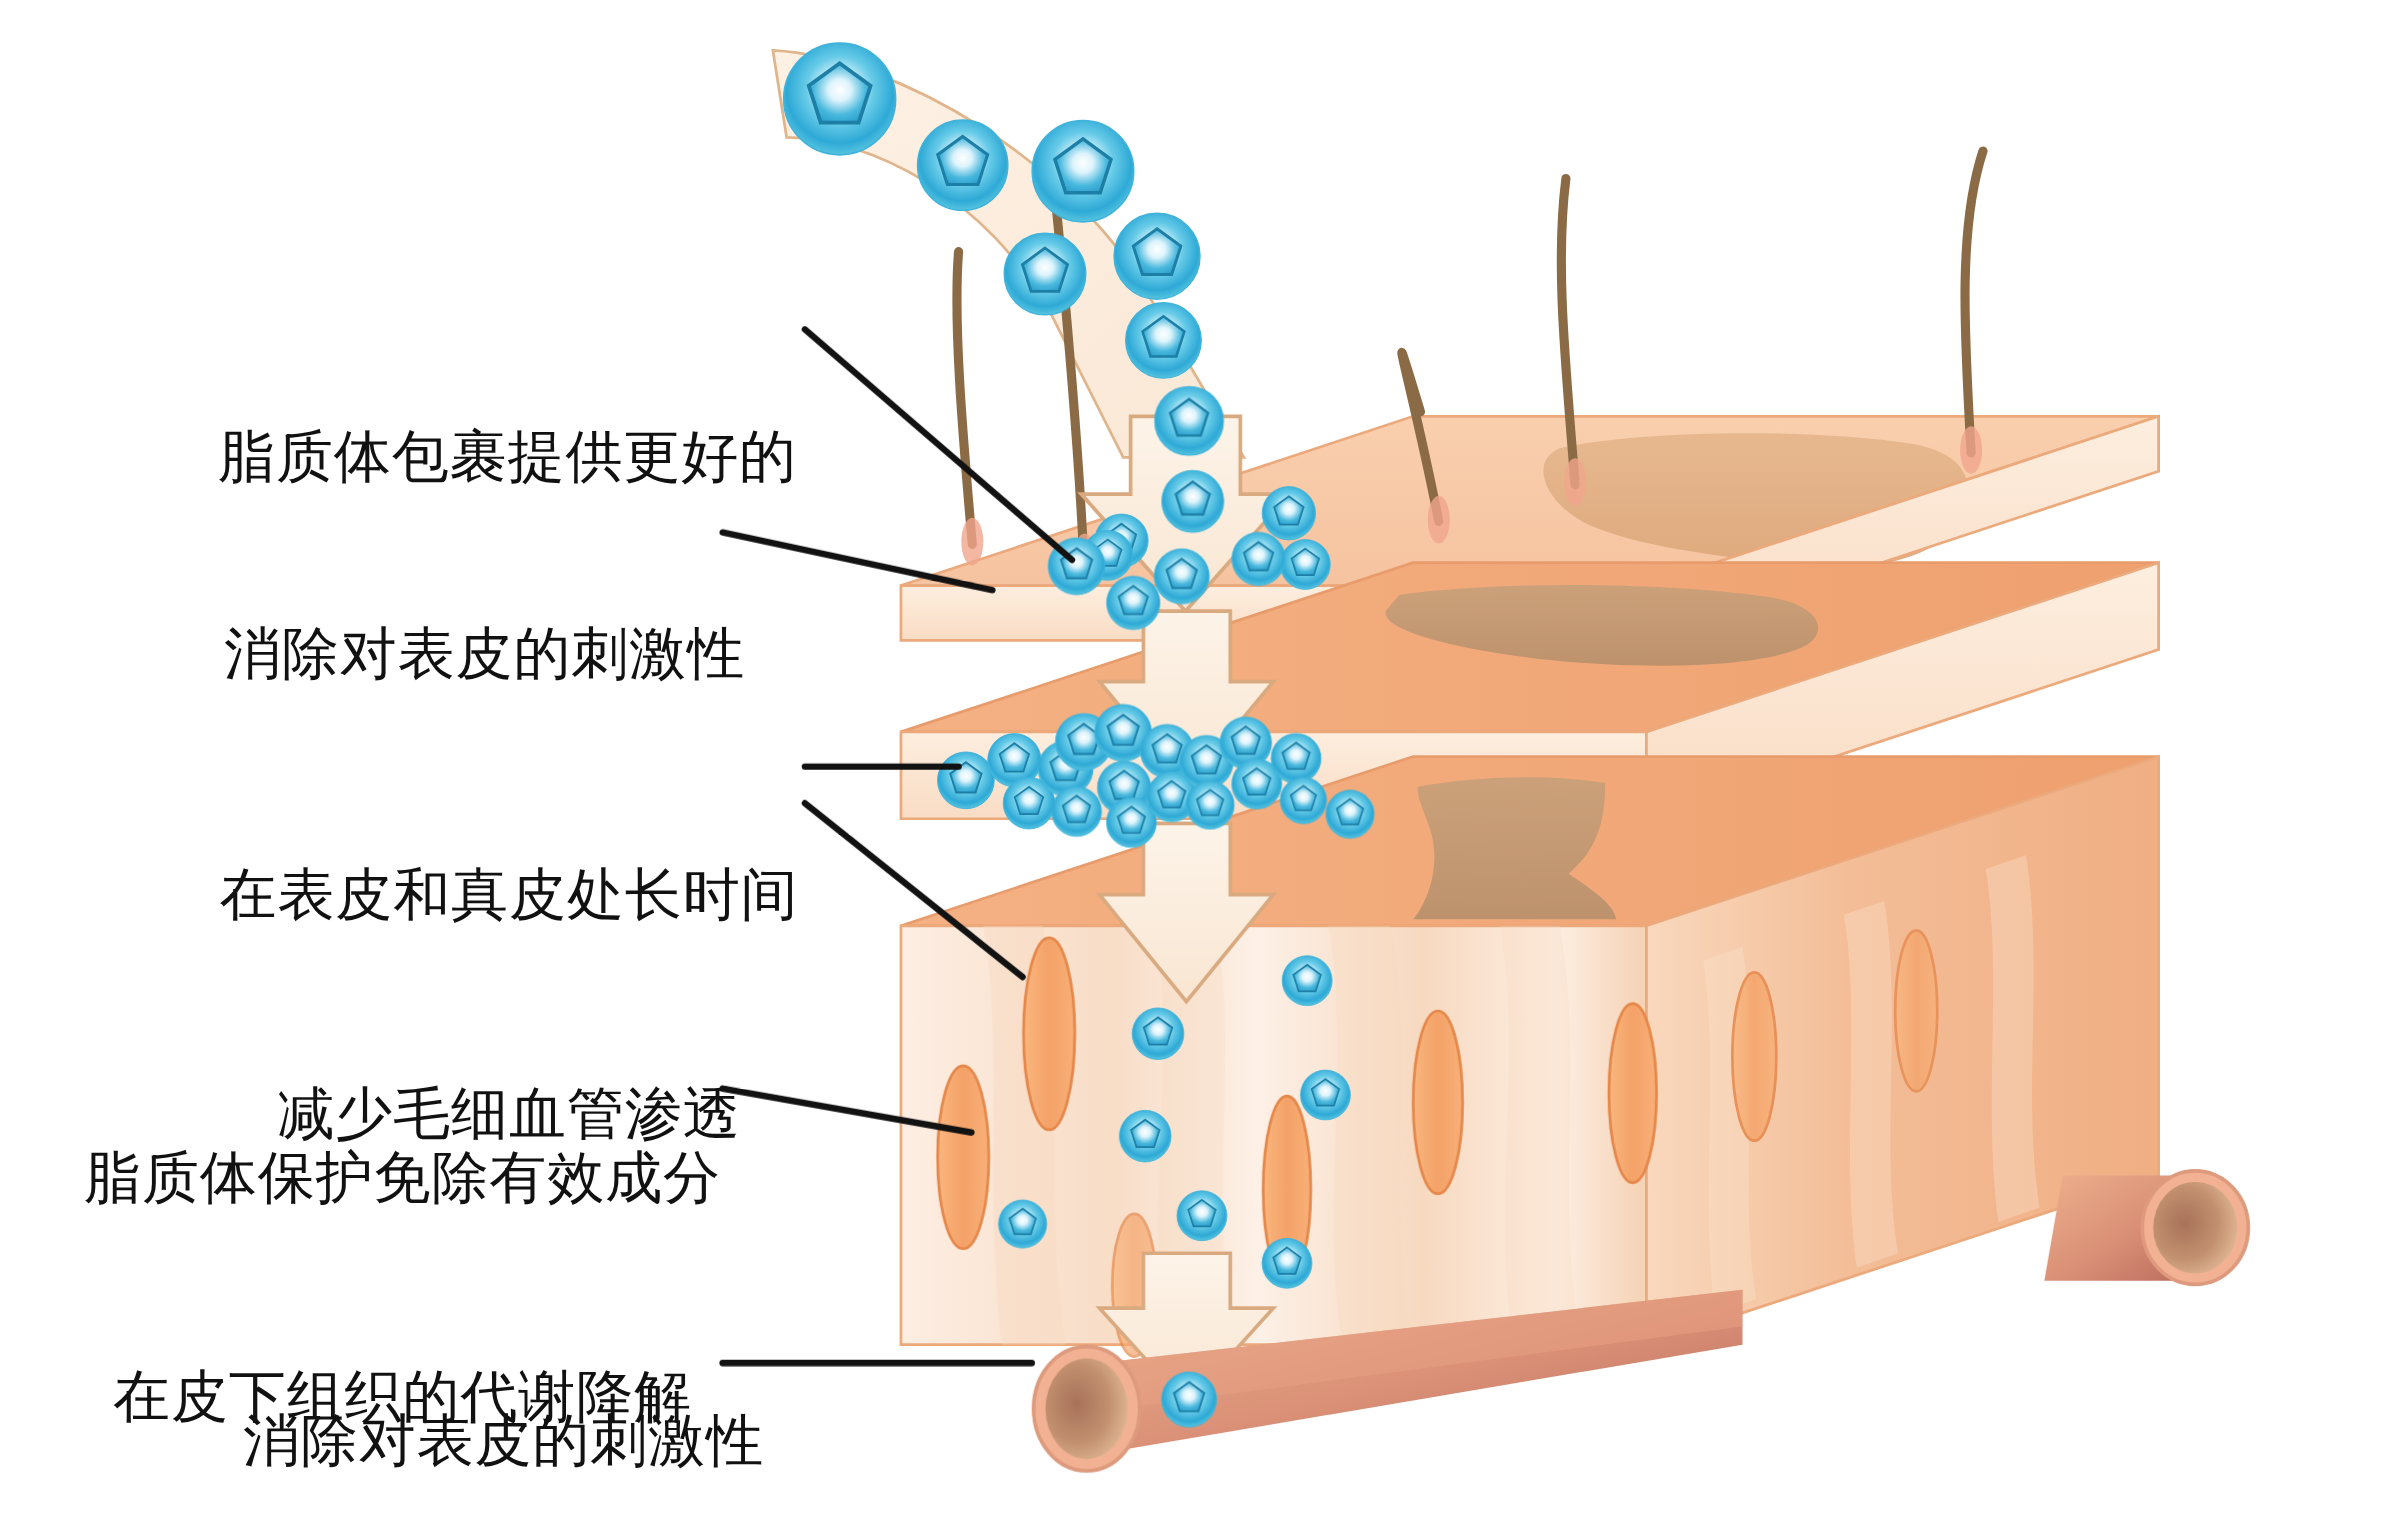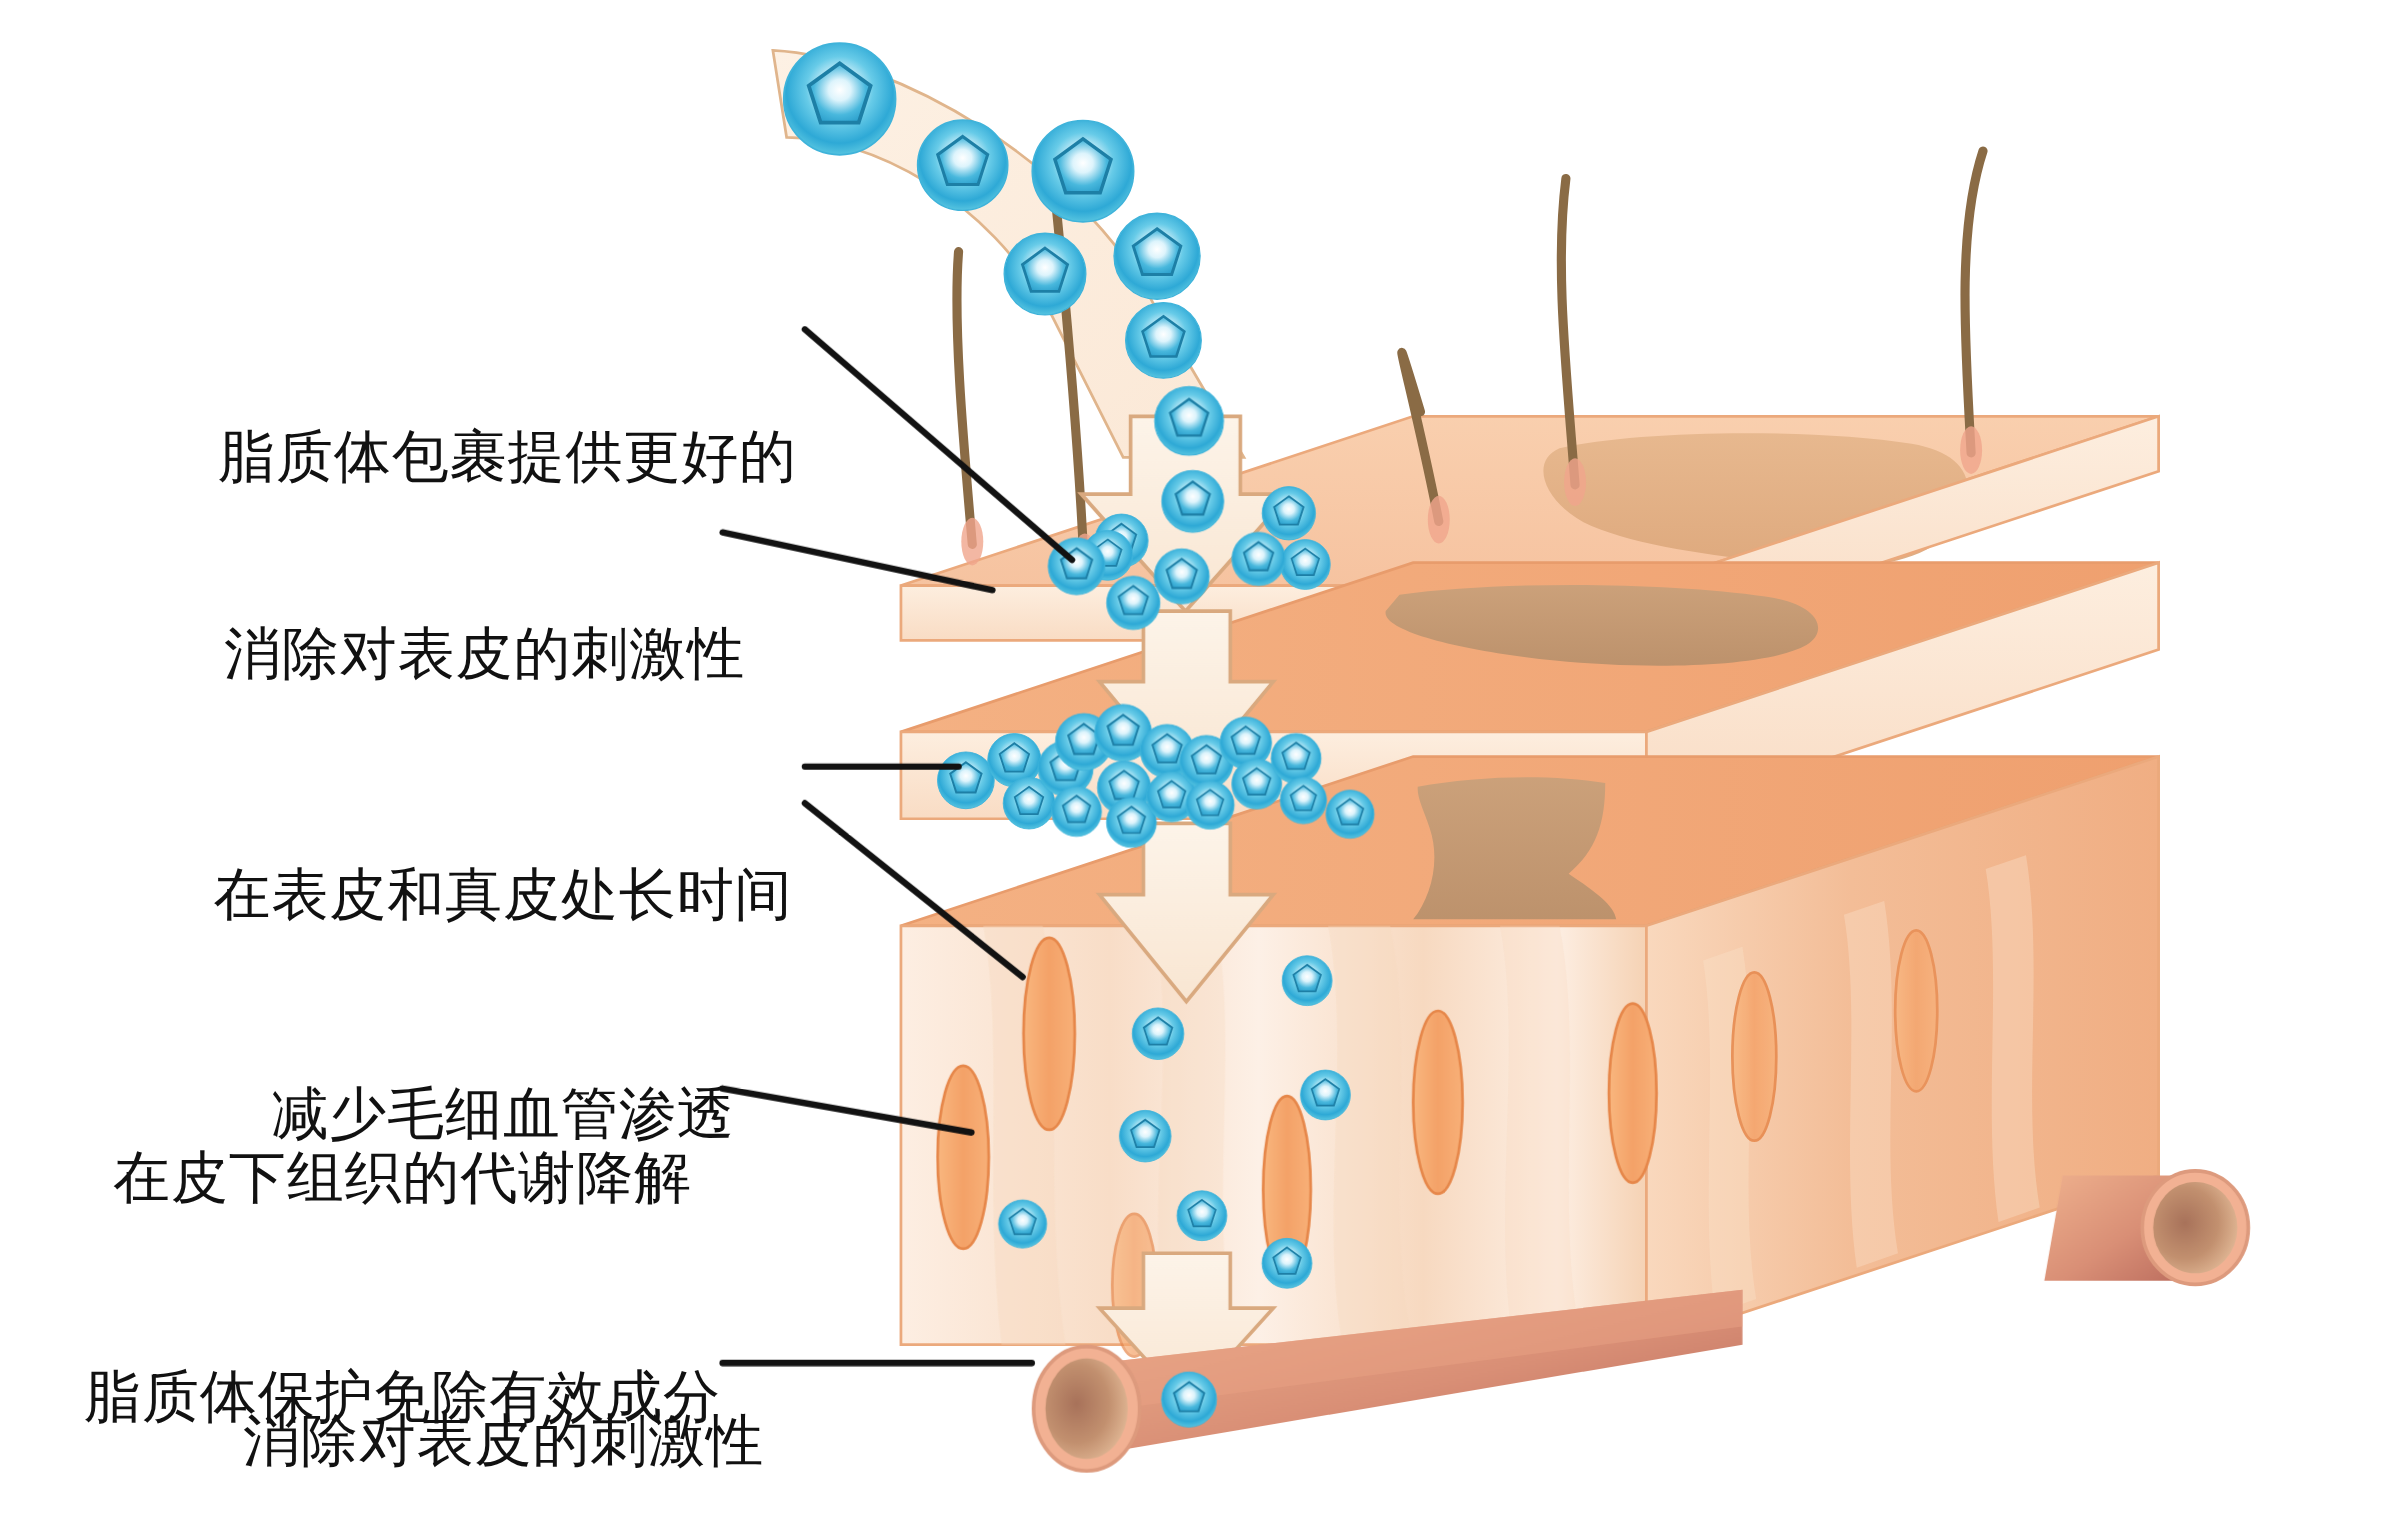--- a/index.html
+++ b/index.html
@@ -282,28 +282,28 @@
   </svg>
 
   <div class="callout-text" style="left:192px; top:274px; width:631px;">
     <div>脂质体包裹提供更好的</div>
   </div>
 
   <div class="callout-text" style="left:169px; top:476px; width:631px;font-family:Liberation Mono, monospace;">
     <div>消除对表皮的刺激性</div>
   </div>
 
-  <div class="callout-text" style="left:183px; top:712px; width:640px;">
+  <div class="callout-text" style="left:189px; top:712px; width:640px;">
     <div>在表皮和真皮处长时间</div>
     <div>减少毛细血管渗透</div>
   </div>
 
   <div class="callout-text" style="left:64px; top:995px; width:677px;">
+    <div>脂质体保护免除有效成分</div>
     <div>在皮下组织的代谢降解</div>
-    <div>脂质体保护免除有效成分</div>
   </div>
 
   <div class="callout-text" style="left:220px; top:1258px; width:567px;">
     <div>消除对表皮的刺激性</div>
     
   </div>
 
 </div>
 
 

